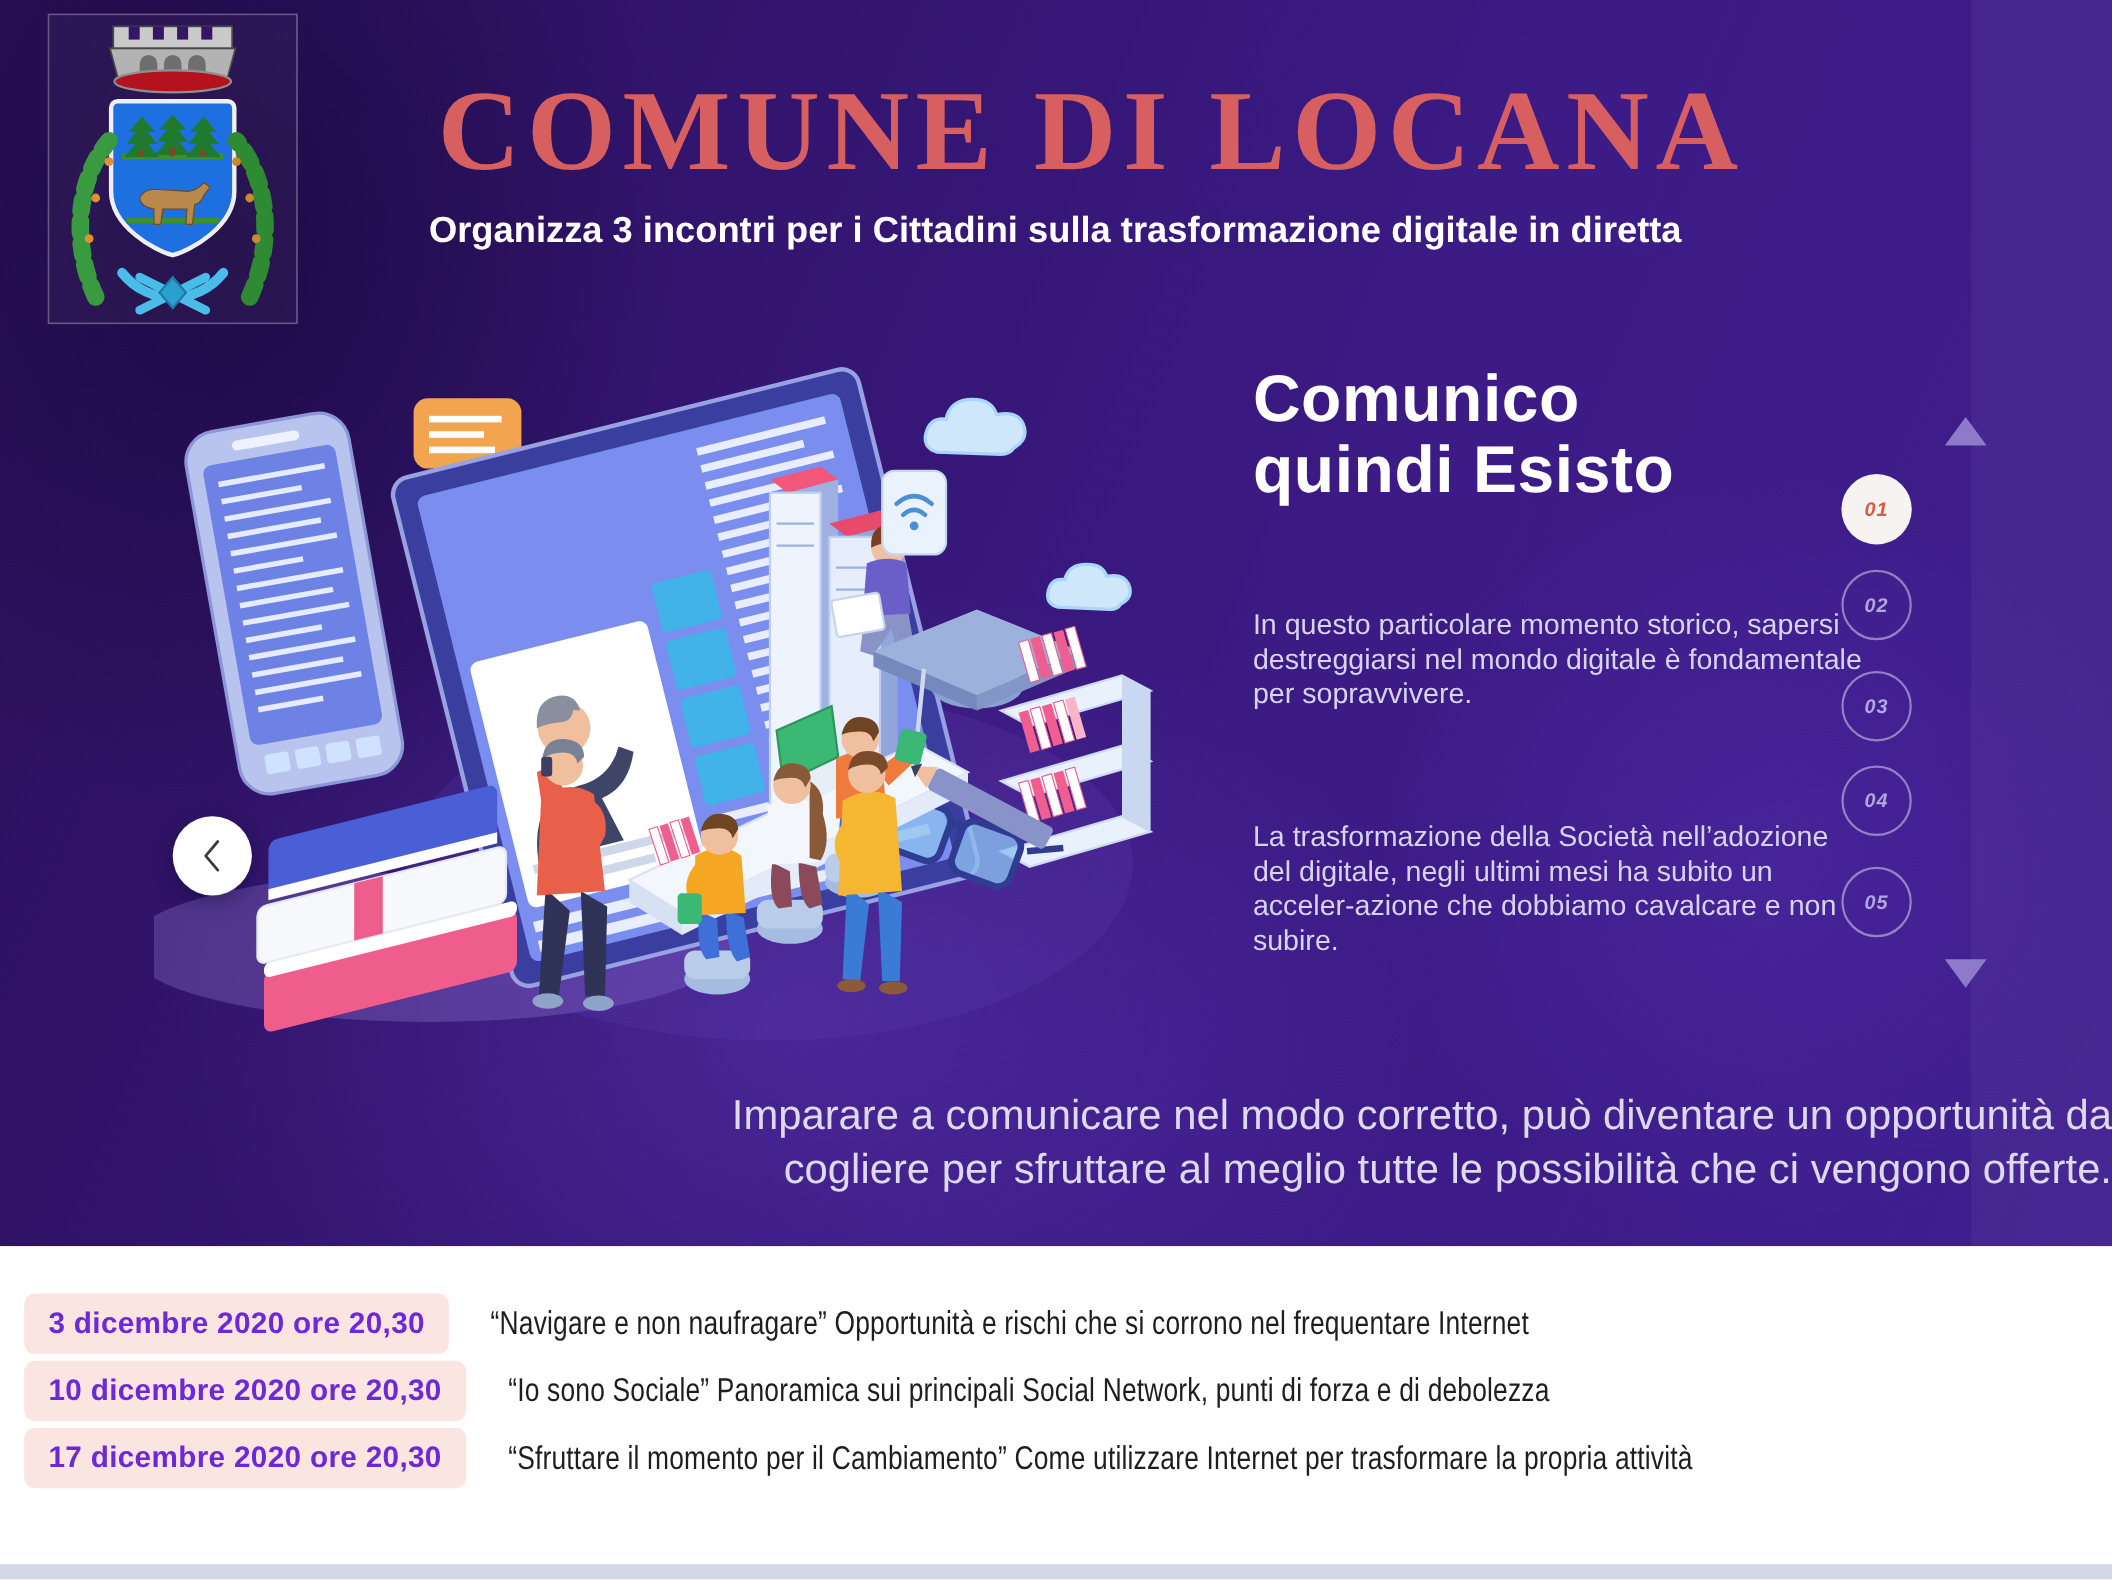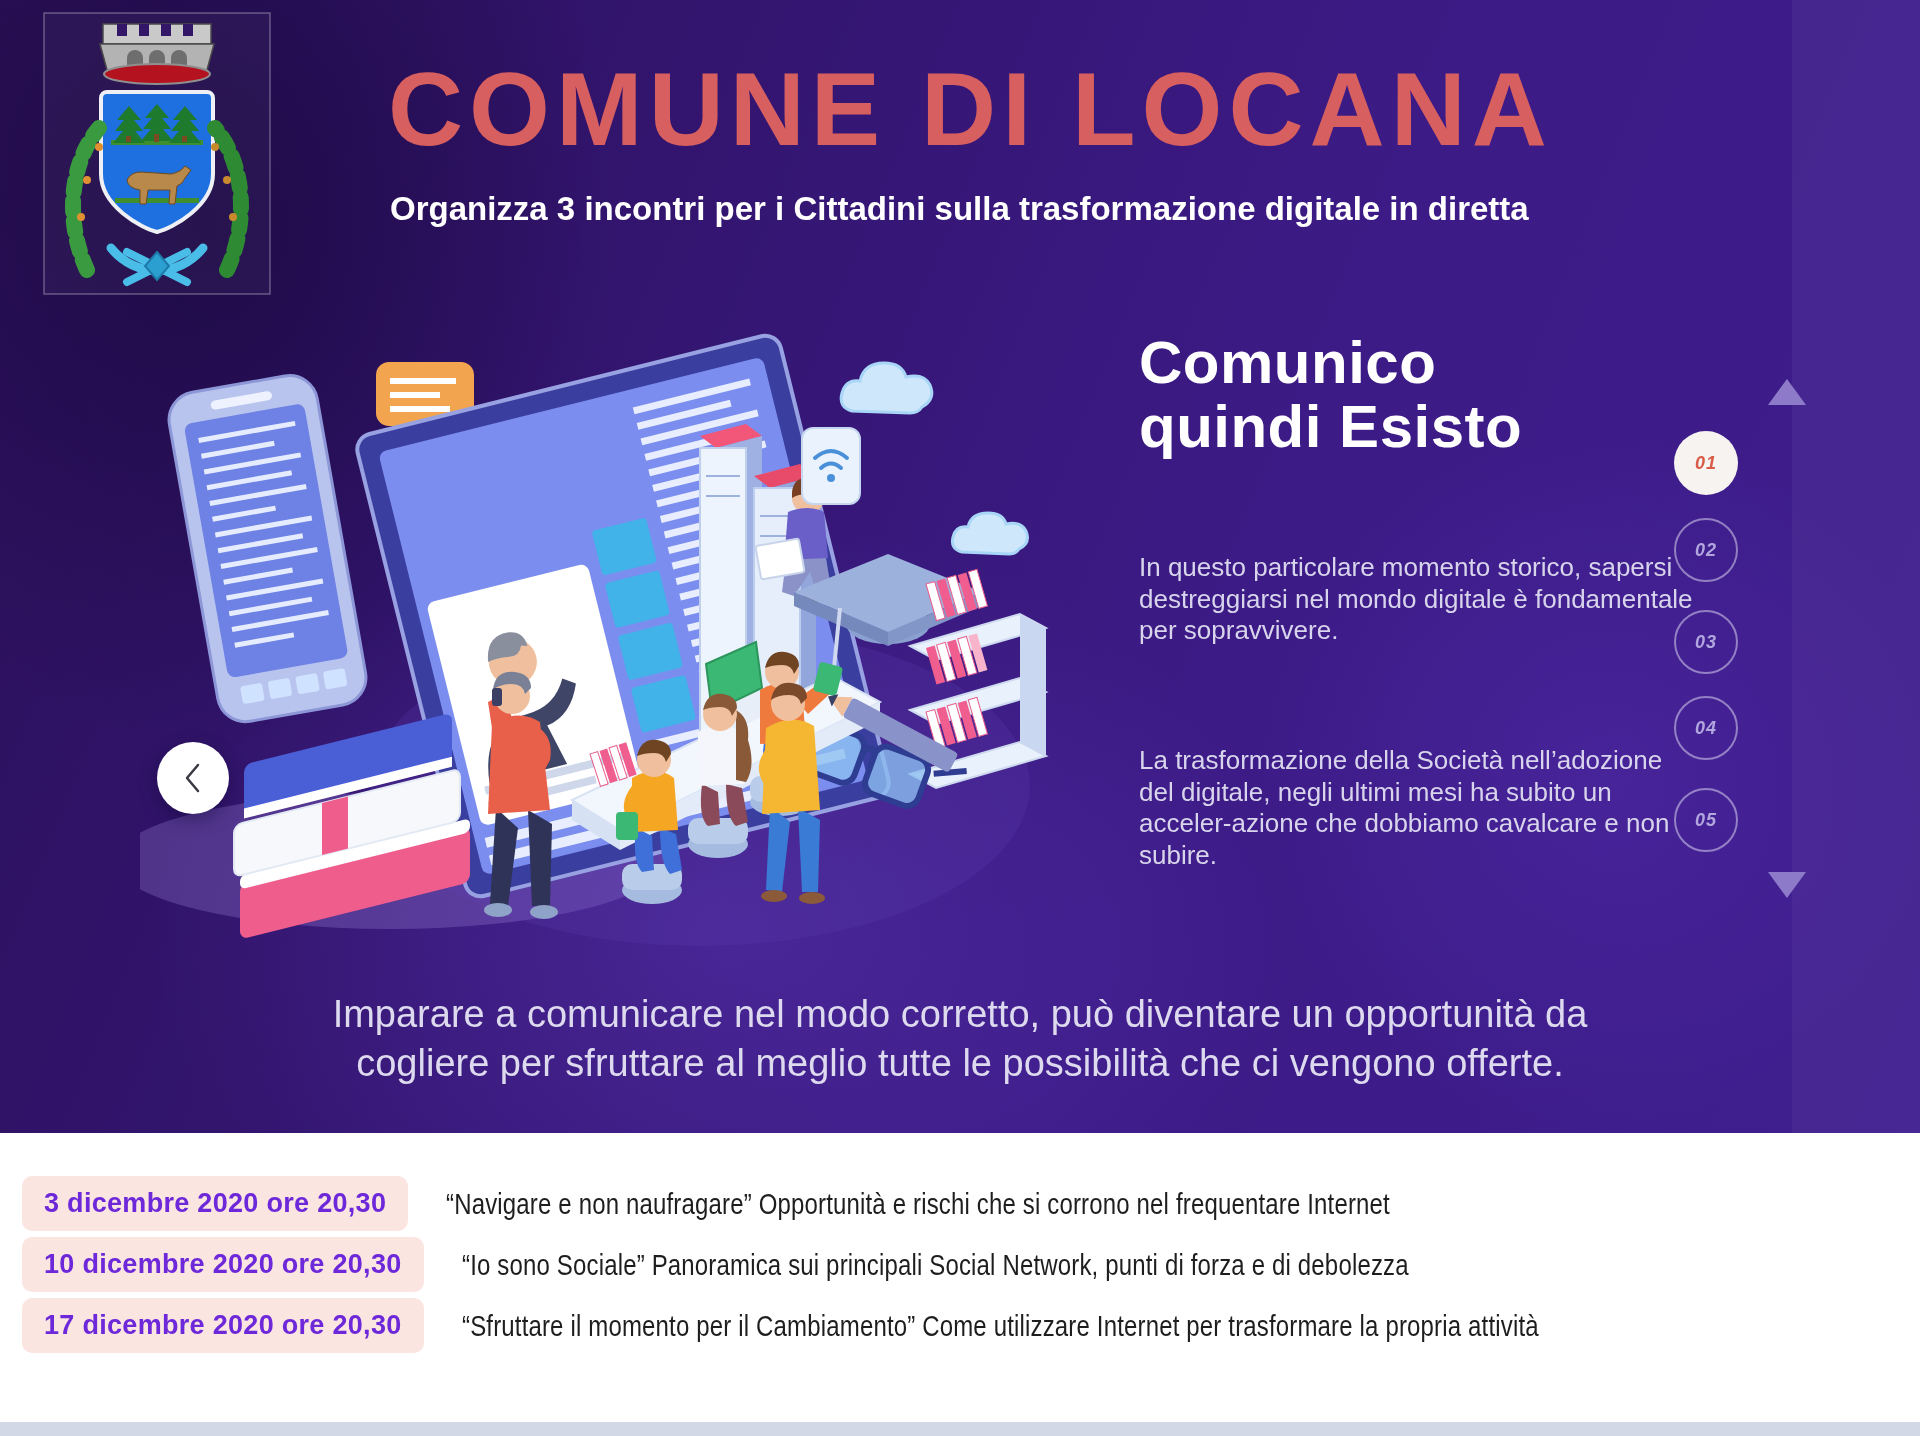--- a/index.html
+++ b/index.html
@@ -17,36 +17,36 @@
     background:radial-gradient(closest-side,rgba(18,4,48,.55),rgba(18,4,48,0));}
   .blob-light-c{left:150px;top:520px;width:1150px;height:820px;
     background:radial-gradient(closest-side,rgba(112,72,214,.30),rgba(112,72,214,0));}
   .blob-light-r{left:1250px;top:430px;width:700px;height:700px;
     background:radial-gradient(closest-side,rgba(104,64,206,.22),rgba(104,64,206,0));}
   .rail-shade{position:absolute;right:0;top:0;width:128px;height:1133px;background:rgba(255,255,255,.045);}
 
   .logo{position:absolute;left:43px;top:12px;width:228px;height:283px;}
 
   .page-title{
-    position:absolute;left:388px;top:50px;margin:0;
-    font-size:104px;font-weight:800;letter-spacing:6px;color:#d75f5f;white-space:nowrap;
+    position:absolute;left:388px;top:50px;margin:10px;
+    font-size:104px;font-weight:800;letter-spacing:6px;color:#d75f5f;white-space:nowrap;font-family:Liberation Serif, serif;
   }
   .subtitle{
     position:absolute;left:390px;top:188px;margin:0;width:1420px;
     font-size:33px;font-weight:700;color:#ffffff;line-height:1.28;
   }
   .slide-heading{
     position:absolute;left:1139px;top:331px;margin:0;
     font-size:60px;font-weight:800;color:#ffffff;line-height:1.06;letter-spacing:.5px;
   }
   .para{position:absolute;left:1139px;width:565px;margin:0;font-size:26px;color:#d8d4ec;line-height:1.22;}
   .para1{top:552px;}
   .para2{top:745px;}
   .closing{
-    position:absolute;left:0;top:990px;width:1920px;margin:0;text-align:center;
+    position:absolute;left:0;top:990px;width:1920px;margin:0;text-align:right;
     font-size:38px;color:#ddd9ee;line-height:1.30;
   }
   
   .back-btn{
     position:absolute;left:157px;top:742px;width:72px;height:72px;border-radius:50%;
     background:#ffffff;border:none;display:flex;align-items:center;justify-content:center;
     cursor:pointer;box-shadow:0 6px 18px rgba(10,0,40,.35);padding:0;
   }
   
   .pg-arrow{position:absolute;left:1768px;width:0;height:0;cursor:pointer;}

